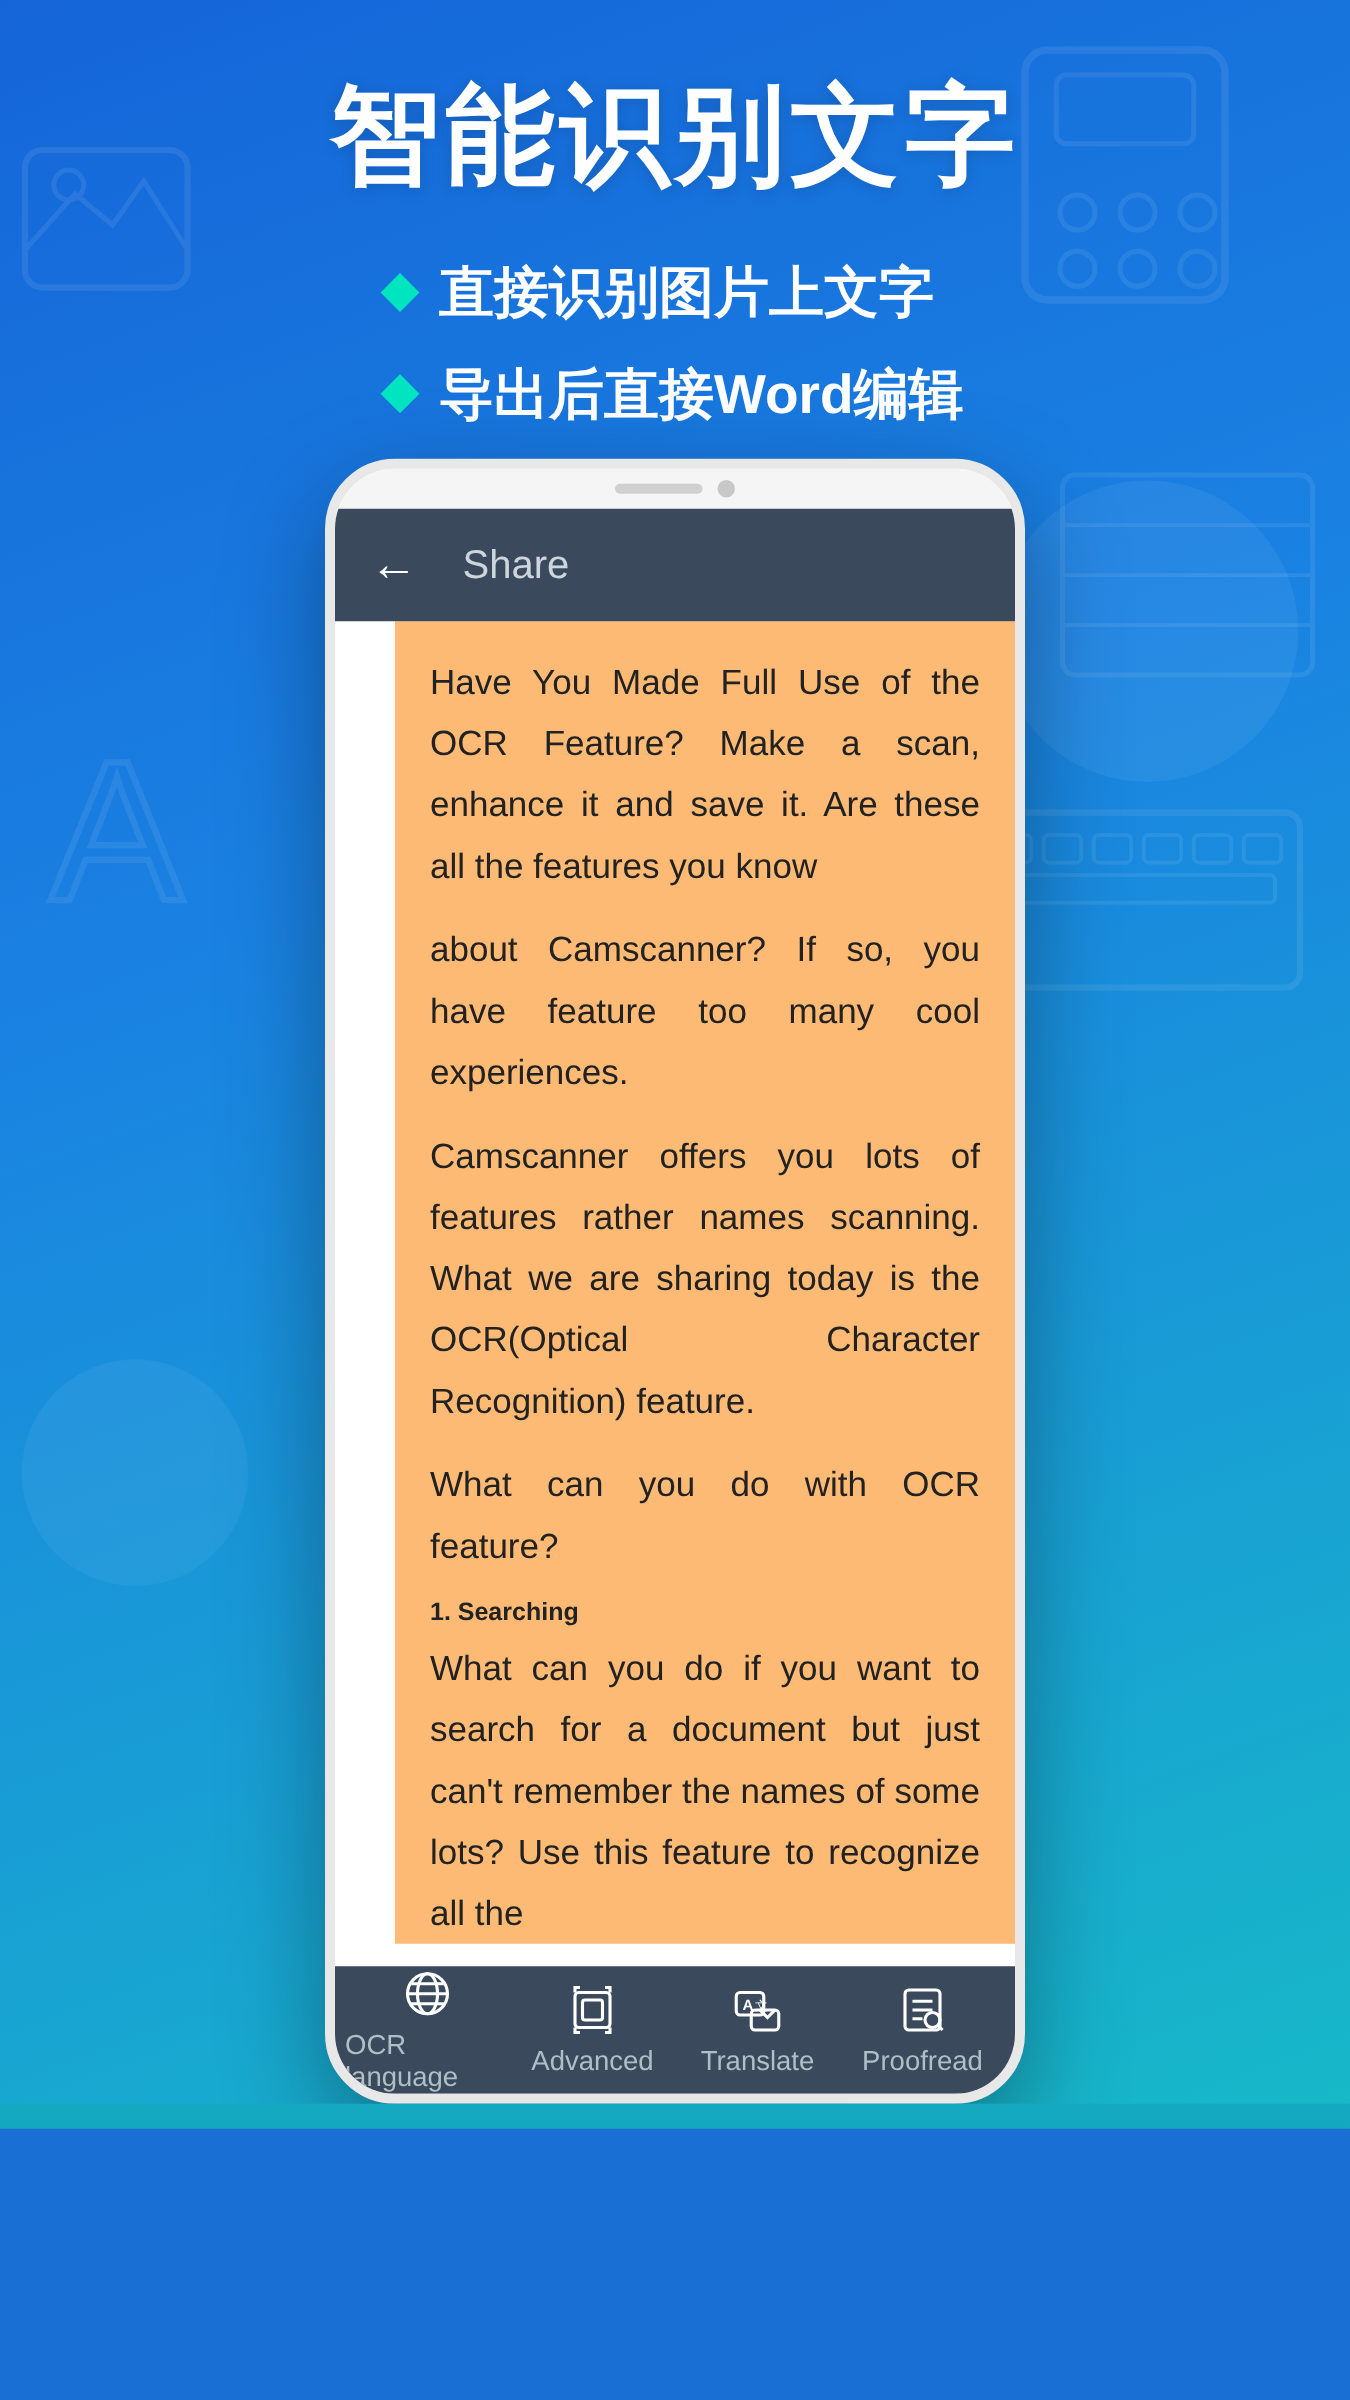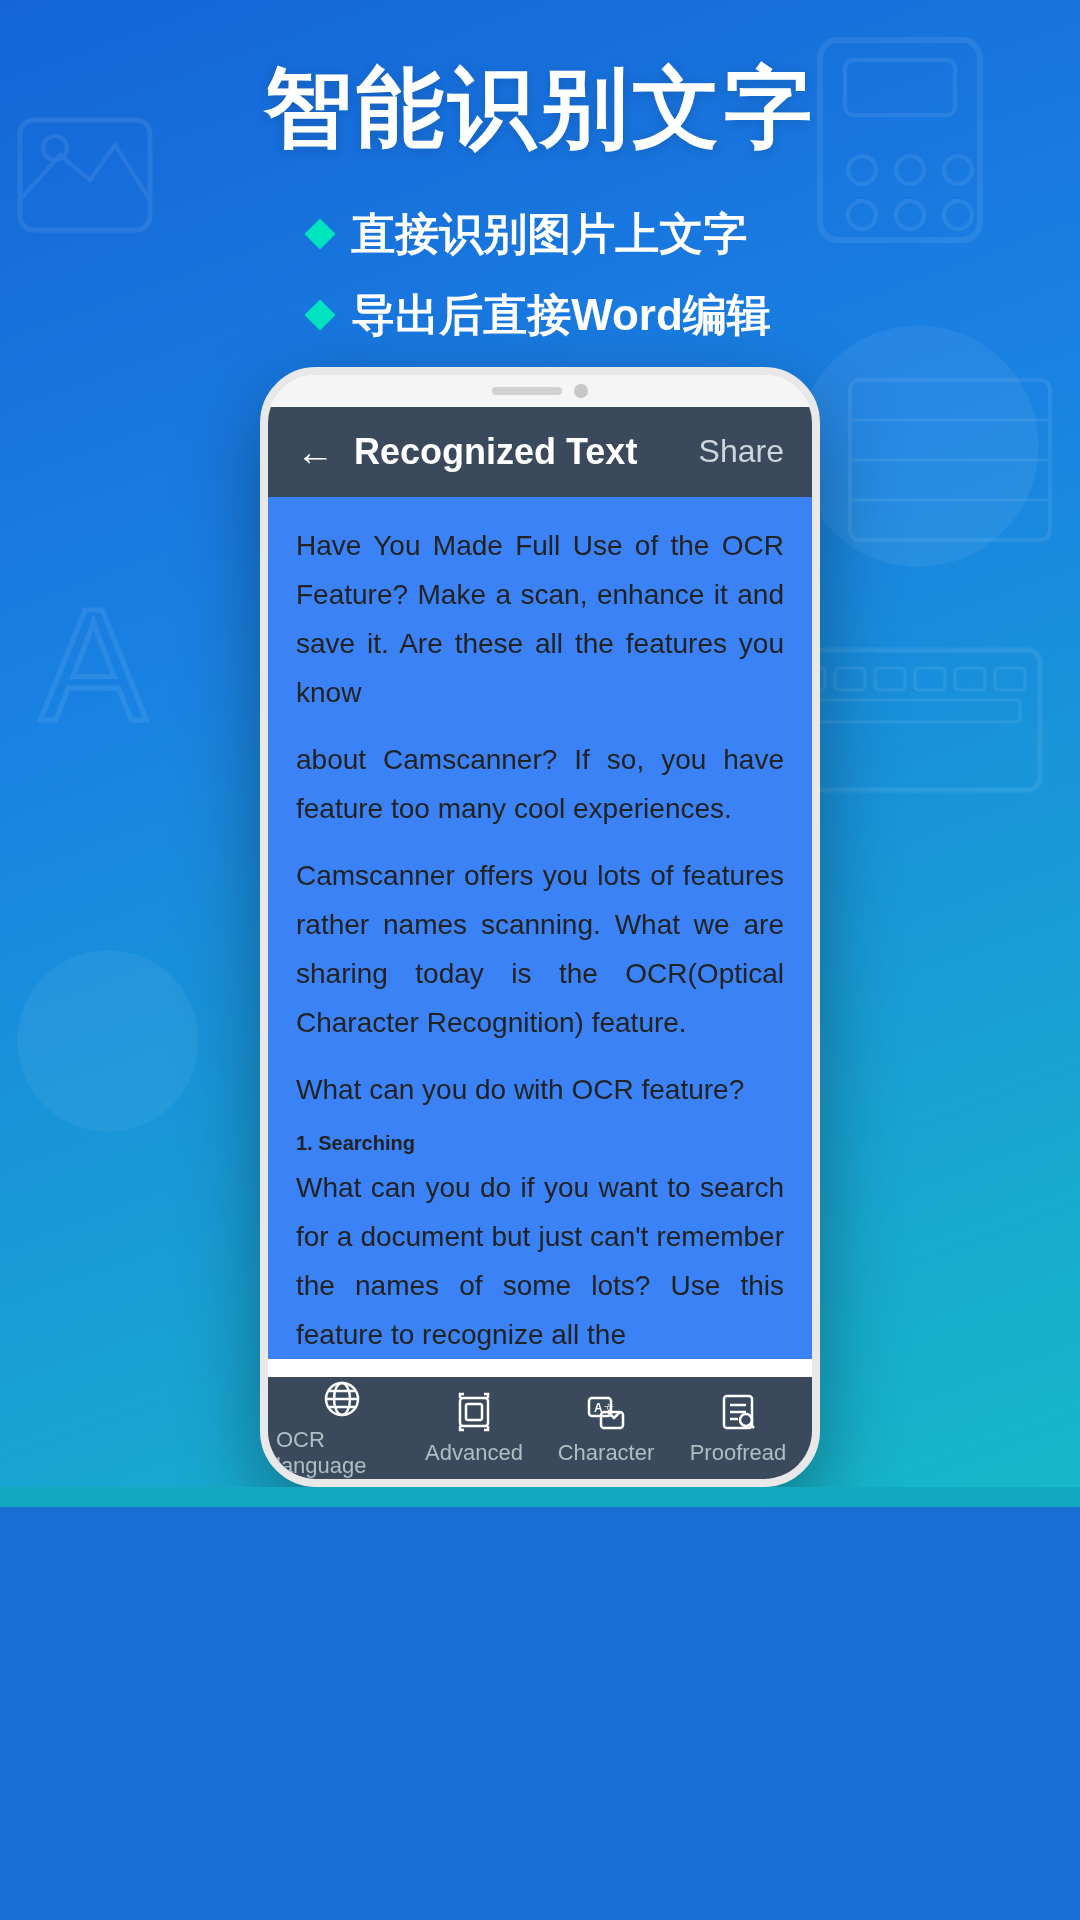--- a/index.html
+++ b/index.html
@@ -144,21 +144,22 @@
     .app-share-btn {
       color: #cdd5de;
       font-size: 32px;
       cursor: pointer;
       margin-left: 16px;
     }
 
     
     .app-content {
       padding: 24px 28px 0;
-      background: #3b82f6;
+      background: #fdba74;
+      margin-left: 48px;
     }
 
     .ocr-paragraph {
       font-size: 28px;
       line-height: 1.75;
       color: #222;
       margin-bottom: 18px;
       text-align: justify;
     }
 
@@ -271,21 +272,20 @@
   <div class="phone-wrap">
     <div class="phone">
 
       <div class="phone-speaker">
         <div class="speaker-bar"></div>
         <div class="speaker-dot"></div>
       </div>
 
       <div class="app-header">
         <span class="app-back-btn">←</span>
-        <span class="app-header-title">Recognized Text</span>
         <span class="app-share-btn">Share</span>
       </div>
 
       <div class="app-content">
         <p class="ocr-paragraph">Have You Made Full Use of the OCR Feature? Make a scan, enhance it and save it. Are these all the features you know</p>
         <p class="ocr-paragraph">about Camscanner? If so, you have feature too many cool experiences.</p>
         <p class="ocr-paragraph">Camscanner offers you lots of features rather names scanning. What we are sharing today is the OCR(Optical Character Recognition) feature.</p>
         <p class="ocr-paragraph">What can you do with OCR feature?</p>
         <p class="section-number">1. Searching</p>
         <p class="ocr-paragraph">What can you do if you want to search for a document but just can't remember the names of some lots? Use this feature to recognize all the</p>
@@ -317,21 +317,21 @@
         </div>
 
         <div class="tab-item">
           <svg class="svg-icon" viewBox="0 0 44 44" fill="none" stroke="white" stroke-width="2.5">
             <rect x="5" y="8" width="22" height="18" rx="3"></rect>
             <text x="10" y="22" font-size="12" fill="white" stroke="none" font-family="Arial" font-weight="bold">A</text>
             <text x="20" y="22" font-size="10" fill="white" stroke="none" font-family="Arial">文</text>
             <polyline points="24,22 30,28 36,22" fill="none" stroke="white" stroke-width="2.5"></polyline>
             <rect x="17" y="22" width="22" height="16" rx="3"></rect>
           </svg>
-          <span class="tab-label">Character</span>
+          <span class="tab-label">Translate</span>
         </div>
 
         <div class="tab-item">
           <svg class="svg-icon" viewBox="0 0 44 44" fill="none" stroke="white" stroke-width="2.5">
             <rect x="8" y="6" width="28" height="32" rx="3"></rect>
             <line x1="14" y1="15" x2="30" y2="15"></line>
             <line x1="14" y1="22" x2="30" y2="22"></line>
             <line x1="14" y1="29" x2="22" y2="29"></line>
             <circle cx="30" cy="30" r="6" fill="none" stroke="white" stroke-width="2.5"></circle>
             <line x1="34.2" y1="34.2" x2="38" y2="38"></line>

